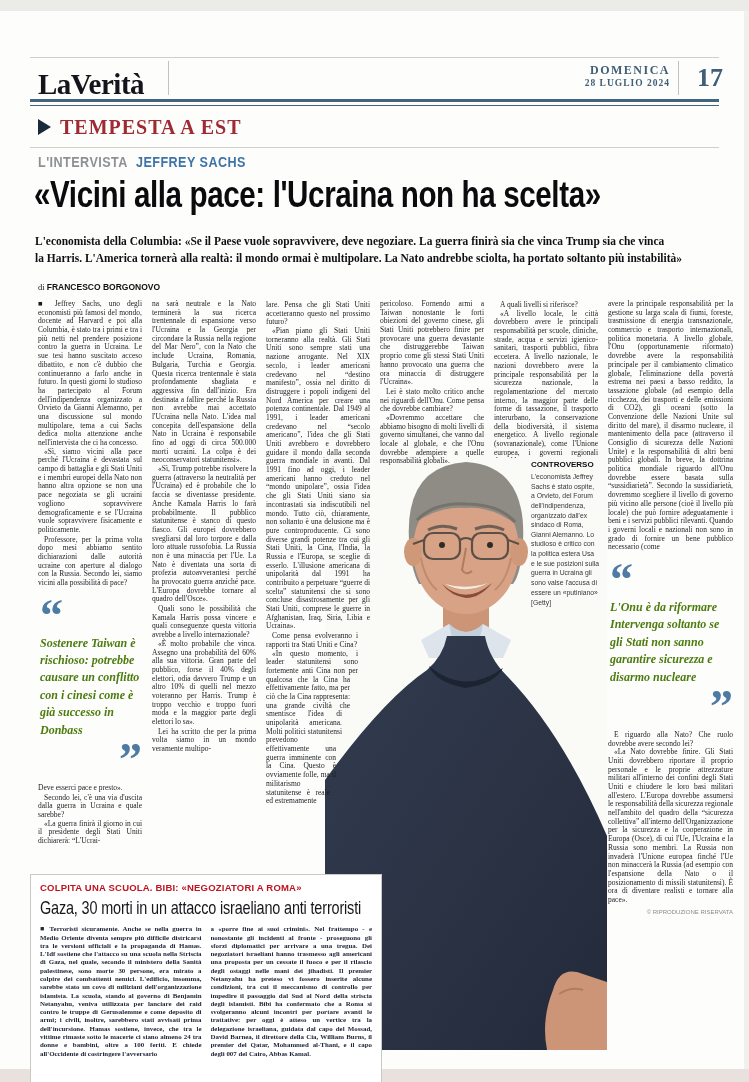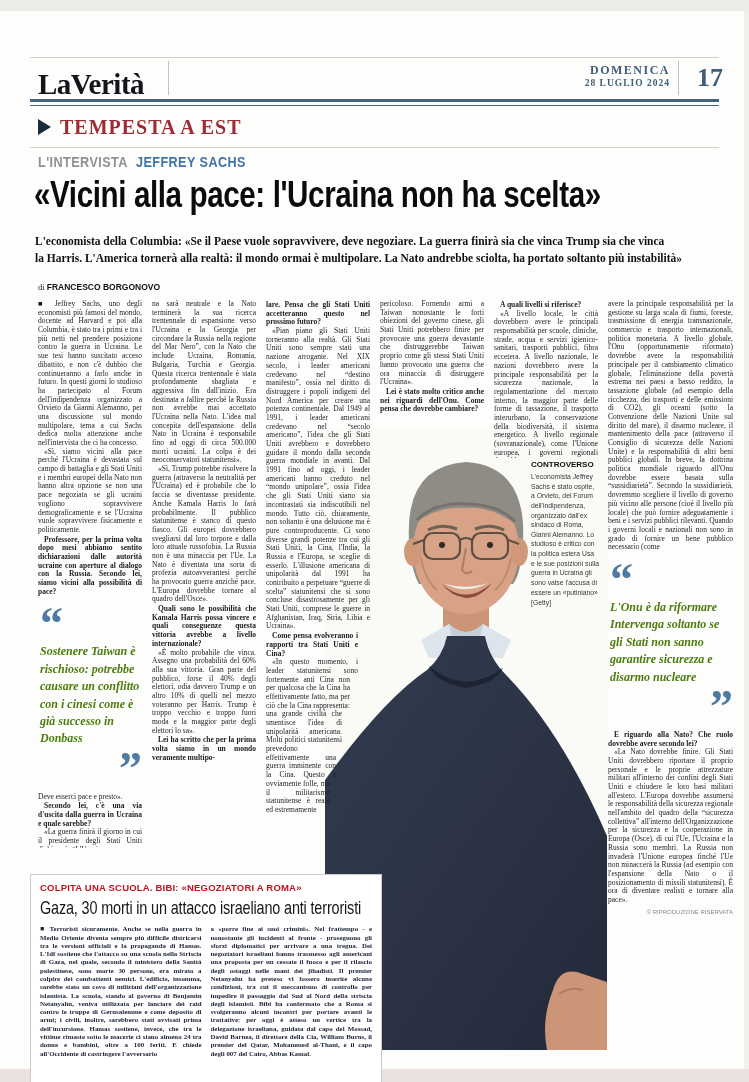--- a/index.html
+++ b/index.html
@@ -43,21 +43,21 @@
   .sub-line{font:700 13px/1.3 "Liberation Serif",serif;color:#101014;white-space:nowrap;
        transform:scaleX(.88);transform-origin:0 50%;}
   .byline{position:absolute;left:38px;top:282px;font:400 8.5px "Liberation Serif",serif;color:#111;}
   .byline b{font:700 8.5px "Liberation Sans",sans-serif;}
 
   
   .col{position:absolute;top:300px;width:104px;overflow:hidden;z-index:2;}
   .c1{left:38px;height:548px}.c2{left:152px;height:548px}.c3{left:266px;height:545px}
   .c4{left:380px;height:262px}.c5{left:494px;height:158px}.c6{left:608px;width:125px;height:760px}
   .para{font:400 7.5px/1.16 "Liberation Serif",serif;text-align:justify;color:#1a1c21;margin:0;}
-  .para.q{font-weight:700;text-indent:6px;margin-top:1px;}
+  .para.q{font-weight:400;text-indent:6px;margin-top:1px;}
   .para.a{text-indent:6px;}
   .para.frag{text-indent:0;}
   .wrap-step{float:right;clear:right;}
 
   .pull-quote{margin:12px 2px 10px;}
   .pq-mark{font-family:"Liberation Serif",serif;font-weight:700;color:#4e7ba3;
        font-size:46px;line-height:32px;height:30px;letter-spacing:-2px;}
   .pq-mark.close{text-align:right;}
   .pq-text{font:italic 700 12px/1.45 "Liberation Serif",serif;color:#4d7c0f;margin:5px 0;}
   .copyright{font:400 6px "Liberation Sans",sans-serif;color:#8a8a8a;text-align:right;margin-top:4px;}
@@ -200,20 +200,21 @@
       <div class="wrap-step" style="height: 36px; width: 34px;"></div>
       <div class="wrap-step" style="height: 40px; width: 40px;"></div>
       <p class="para q frag">lare. Pensa che gli Stati Uniti accetteranno questo nel prossimo futuro?</p>
       <p class="para a">«Pian piano gli Stati Uniti torneranno alla realtà. Gli Stati Uniti sono sempre stati una nazione arrogante. Nel XIX secolo, i leader americani credevano nel “destino manifesto”, ossia nel diritto di distruggere i popoli indigeni del Nord America per creare una potenza continentale. Dal 1949 al 1991, i leader americani credevano nel “secolo americano”, l'idea che gli Stati Uniti avrebbero e dovrebbero guidare il mondo dalla seconda guerra mondiale in avanti. Dal 1991 fino ad oggi, i leader americani hanno creduto nel “mondo unipolare”, ossia l'idea che gli Stati Uniti siano sia incontrastati sia indiscutibili nel mondo. Tutto ciò, chiaramente, non soltanto è una delusione ma è pure controproducente. Ci sono diverse grandi potenze tra cui gli Stati Uniti, la Cina, l'India, la Russia e l'Europa, se sceglie di esserlo. L'illusione americana di unipolarità dal 1991 ha contribuito a perpetuare “guerre di scelta” statunitensi che si sono concluse disastrosamente per gli Stati Uniti, comprese le guerre in Afghanistan, Iraq, Siria, Libia e Ucraina».</p>
       <p class="para q">Come pensa evolveranno i rapporti tra Stati Uniti e Cina?</p>
       <p class="para a">«In questo momento, i leader statunitensi sono fortemente anti Cina non per qualcosa che la Cina ha effettivamente fatto, ma per ciò che la Cina rappresenta: una grande civiltà che smentisce l'idea di unipolarità americana. Molti politici statunitensi prevedono effettivamente una guerra imminente con la Cina. Questo è ovviamente folle, ma il militarismo statunitense è reale ed estremamente</p>
     </div>
   <div class="col c4">
       <p class="para frag">pericoloso. Fornendo armi a Taiwan nonostante le forti obiezioni del governo cinese, gli Stati Uniti potrebbero finire per provocare una guerra devastante che distruggerebbe Taiwan proprio come gli stessi Stati Uniti hanno provocato una guerra che ora minaccia di distruggere l'Ucraina».</p>
       <p class="para q">Lei è stato molto critico anche nei riguardi dell'Onu. Come pensa che dovrebbe cambiare?</p>
+      <p class="para a">«Dovremmo accettare che abbiamo bisogno di molti livelli di governo simultanei, che vanno dal locale al globale, e che l'Onu dovrebbe adempiere a quelle responsabilità globali».</p>
     </div>
   <div class="col c5">
       <p class="para q">A quali livelli si riferisce?</p>
       <p class="para a">«A livello locale, le città dovrebbero avere le principali responsabilità per scuole, cliniche, strade, acqua e servizi igienico-sanitari, trasporti pubblici, fibra eccetera. A livello nazionale, le nazioni dovrebbero avere la principale responsabilità per la sicurezza nazionale, la regolamentazione del mercato interno, la maggior parte delle forme di tassazione, il trasporto interurbano, la conservazione della biodiversità, il sistema energetico. A livello regionale (sovranazionale), come l'Unione europea, i governi regionali dovrebbero</p>
     </div>
   <div class="col c6">
       <p class="para frag">avere la principale responsabilità per la gestione su larga scala di fiumi, foreste, trasmissione di energia transnazionale, commercio e trasporto internazionali, politica monetaria. A livello globale, l'Onu (opportunamente riformato) dovrebbe avere la responsabilità principale per il cambiamento climatico globale, l'eliminazione della povertà estrema nei paesi a basso reddito, la tassazione globale (ad esempio della ricchezza, dei trasporti e delle emissioni di CO2), gli oceani (sotto la Convenzione delle Nazioni Unite sul diritto del mare), il disarmo nucleare, il mantenimento della pace (attraverso il Consiglio di sicurezza delle Nazioni Unite) e la responsabilità di altri beni pubblici globali. In breve, la dottrina politica mondiale riguardo all'Onu dovrebbe essere basata sulla “sussidiarietà”. Secondo la sussidiarietà, dovremmo scegliere il livello di governo più vicino alle persone (cioè il livello più locale) che può fornire adeguatamente i beni e i servizi pubblici rilevanti. Quando i governi locali e nazionali non sono in grado di fornire un bene pubblico necessario (come</p>
       <div class="pull-quote">
         <div class="pq-mark open">“</div>
         <div class="pq-text">L'Onu è da riformare Intervenga soltanto se gli Stati non sanno garantire sicurezza e disarmo nucleare</div>

